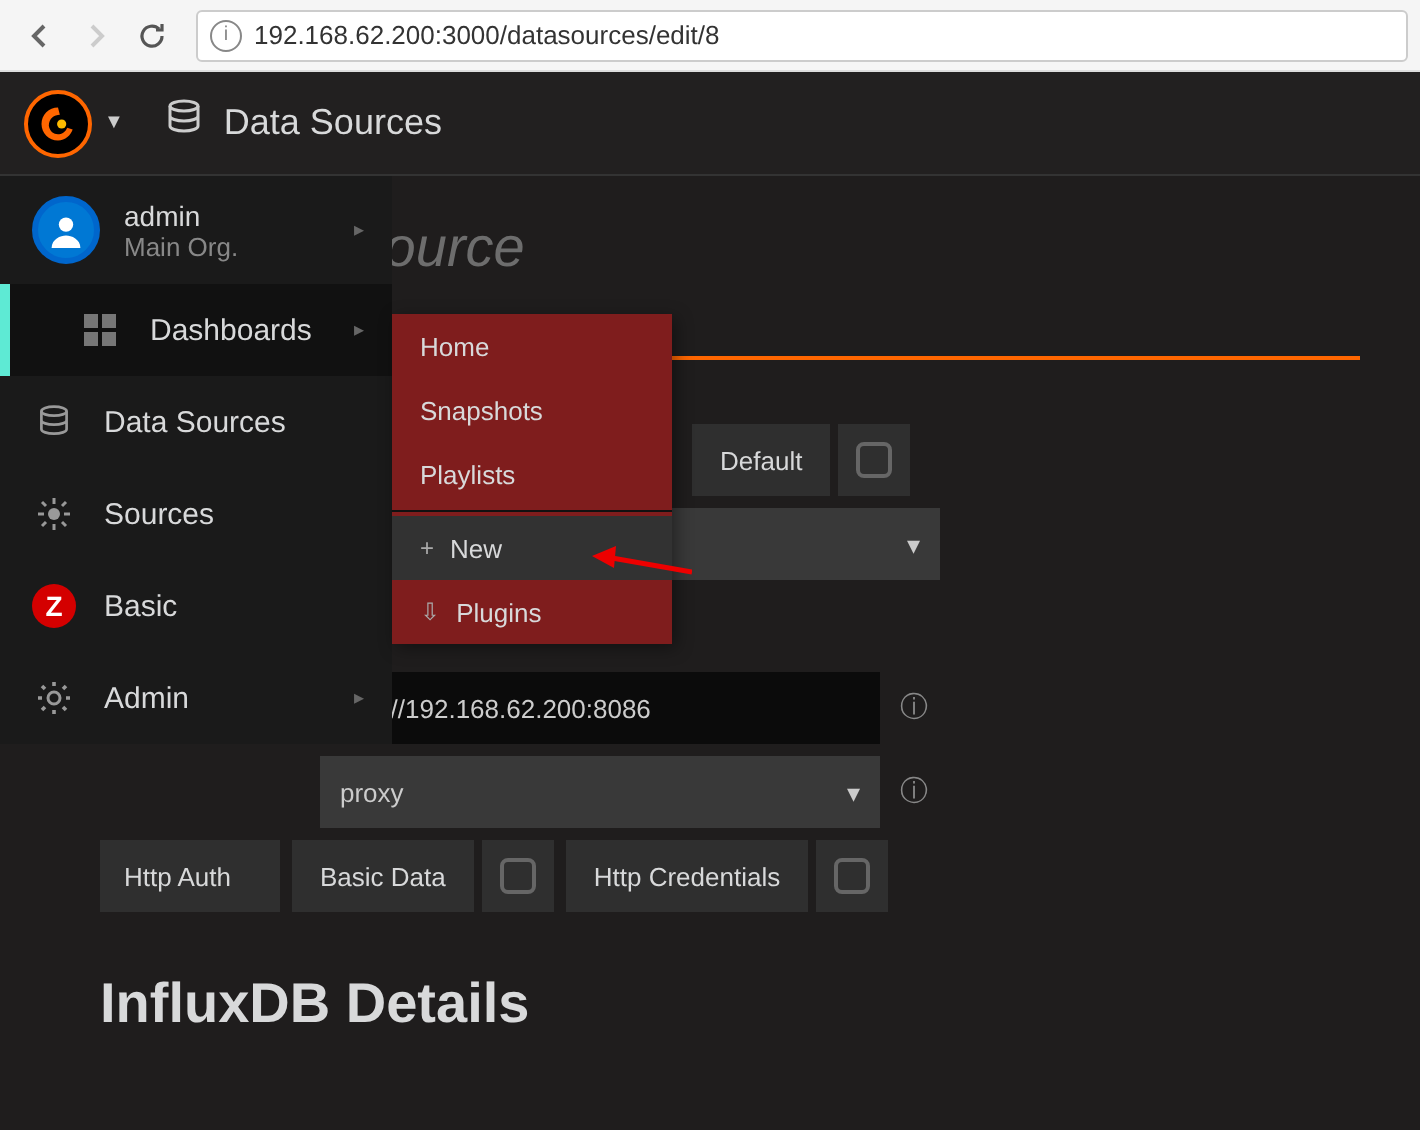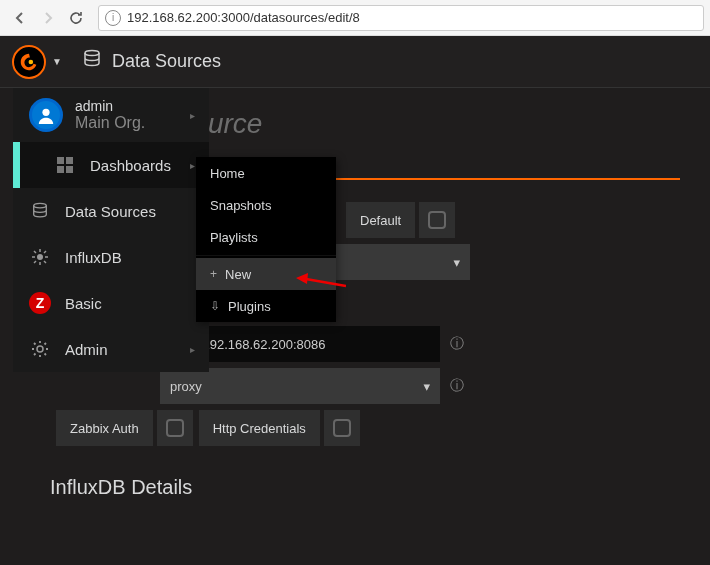--- a/index.html
+++ b/index.html
@@ -11,44 +11,44 @@
 .url-info{width:16px;height:16px;border:1px solid #888;border-radius:50%;display:flex;align-items:center;justify-content:center;font-size:10px;color:#888;margin-right:6px;}
 .topbar{height:52px;background:#222020;display:flex;align-items:center;padding:0 12px;border-bottom:1px solid #333;}
 .logo{width:34px;height:34px;border-radius:50%;background:#000;border:2px solid #f60;display:flex;align-items:center;justify-content:center;position:relative;}
 .logo svg{width:22px;height:22px;}
 .caret{color:#ccc;margin-left:6px;font-size:10px;}
 .breadcrumb{display:flex;align-items:center;margin-left:20px;color:#d8d9da;font-size:18px;}
 .db-icon{margin-right:10px;}
 .content{position:relative;padding:20px 50px;}
 .page-title{color:#6d6d6d;font-size:28px;font-style:italic;font-weight:normal;position:absolute;top:20px;left:60px;}
 .orange-line{position:absolute;top:178px;left:50px;right:30px;height:2px;background:#f60;}
-.form-area{position:absolute;top:202px;left:50px;right:30px;}
+.form-area{position:absolute;top:212px;left:50px;right:30px;}
 .form-row{display:flex;align-items:center;margin-bottom:6px;height:36px;}
 .form-label{background:#2f2f2f;color:#d8d9da;font-size:13px;padding:0 12px;height:36px;display:flex;align-items:center;min-width:108px;}
 .form-input{background:#0b0b0b;border:none;color:#ccc;height:36px;padding:0 10px;font-size:13px;flex:1;max-width:280px;}
 .form-select{background:#393939;color:#ccc;height:36px;padding:0 10px;font-size:13px;flex:1;max-width:280px;display:flex;align-items:center;justify-content:space-between;}
 .chk-label{background:#2f2f2f;color:#d8d9da;font-size:13px;padding:0 14px;height:36px;display:flex;align-items:center;margin-left:6px;}
 .chk-box{width:36px;height:36px;background:#2f2f2f;display:flex;align-items:center;justify-content:center;margin-left:4px;}
 .chk-inner{width:18px;height:18px;border:2px solid #666;border-radius:4px;}
 .info-icon{color:#888;margin-left:10px;font-size:14px;}
-.section-hdr{color:#d8d9da;font-size:20px;margin:30px 0 14px 0;}
-
-.sidemenu{position:absolute;top:88px;left:13px;width:196px;background:#1a1a1a;z-index:10;}
+.section-hdr{color:#d8d9da;font-size:28px;margin:30px 0 14px 0;font-weight:bold;}
+
+.sidemenu{position:absolute;top:88px;left:0;width:196px;background:#1a1a1a;z-index:10;}
 .sm-item{display:flex;align-items:center;height:46px;padding:0 16px;color:#d8d9da;font-size:15px;position:relative;cursor:pointer;}
-.sm-item.active{border-left:7px solid #5eead4;background:#111;padding-left:34px;}
+.sm-item.active{border-left:5px solid #5eead4;background:#111;padding-left:34px;}
 .sm-icon{width:22px;margin-right:14px;color:#aaa;display:flex;align-items:center;justify-content:center;}
 .sm-arrow{position:absolute;right:14px;color:#666;font-size:10px;}
 .sm-header{display:flex;align-items:center;padding:10px 16px;color:#d8d9da;}
 .sm-avatar{width:34px;height:34px;border-radius:50%;background:#0078d4;border:3px solid #06c;display:flex;align-items:center;justify-content:center;margin-right:12px;}
 .sm-avatar svg{width:18px;height:18px;fill:#fff;}
 .sm-user{font-size:14px;}
-.sm-org{font-size:16px;color:#888;}
+.sm-org{font-size:13px;color:#888;}
 .z-icon{width:22px;height:22px;border-radius:50%;background:#d40000;color:#fff;display:flex;align-items:center;justify-content:center;font-size:14px;font-weight:bold;}
 
-.submenu{position:absolute;top:157px;left:196px;width:140px;background:#000000;z-index:11;box-shadow:2px 2px 8px rgba(0,0,0,.4);}
+.submenu{position:absolute;top:157px;left:196px;width:140px;background:#7f1d1d;z-index:11;box-shadow:2px 2px 8px rgba(0,0,0,.4);}
 .sub-item{height:32px;display:flex;align-items:center;padding:0 14px;color:#d8d9da;font-size:13px;cursor:pointer;}
 .sub-item.highlight{background:#323232;}
 .sub-sep{height:1px;background:#111;margin:2px 0;}
 .sub-ico{margin-right:8px;color:#aaa;font-size:12px;}
 
 .red-arrow{position:absolute;top:272px;left:296px;z-index:12;}
 </style>
 </head>
 <body>
 
@@ -121,21 +121,22 @@
   </div>
   <div class="form-row">
     <div style="width:110px"></div>
     <div class="form-select" style="max-width:280px">
       <span>proxy</span>
         <span>▾</span>
     </div>
     <span class="info-icon">ⓘ</span>
   </div>
   <div class="form-row">
-    <div class="chk-label" style="margin-left:6px">Zabbix Auth</div>
+    <div class="form-label" style="min-width:90px">Http Auth</div>
+    <div class="chk-label" style="margin-left:6px">Basic Data</div>
     <div class="chk-box">
         <div class="chk-inner"></div>
       </div>
     <div class="chk-label">Http Credentials</div>
     <div class="chk-box">
         <div class="chk-inner"></div>
       </div>
   </div>
   <div class="section-hdr">InfluxDB Details</div>
 </div>
@@ -187,21 +188,21 @@
             <line x1="9" y1="14" x2="9" y2="17"></line>
             <line x1="1" y1="9" x2="4" y2="9"></line>
             <line x1="14" y1="9" x2="17" y2="9"></line>
             <line x1="3" y1="3" x2="5" y2="5"></line>
             <line x1="13" y1="13" x2="15" y2="15"></line>
             <line x1="3" y1="15" x2="5" y2="13"></line>
             <line x1="13" y1="5" x2="15" y2="3"></line>
           </g>
         </svg>
     </span>
-    <span>InfluxDB</span>
+    <span>Sources</span>
   </div>
 
   <div class="sm-item">
     <span class="sm-icon">
         <span class="z-icon">Z</span>
       </span>
     <span>Basic</span>
   </div>
 
   <div class="sm-item">

